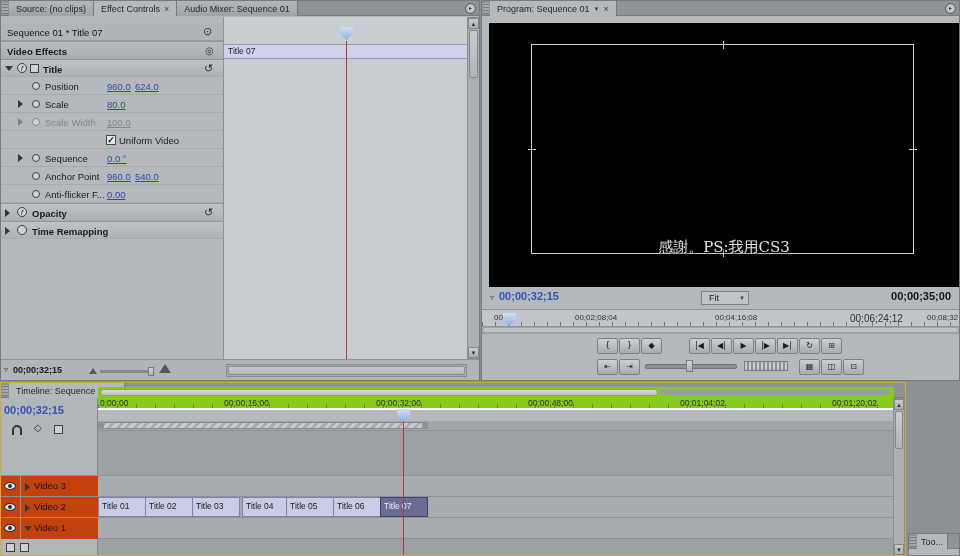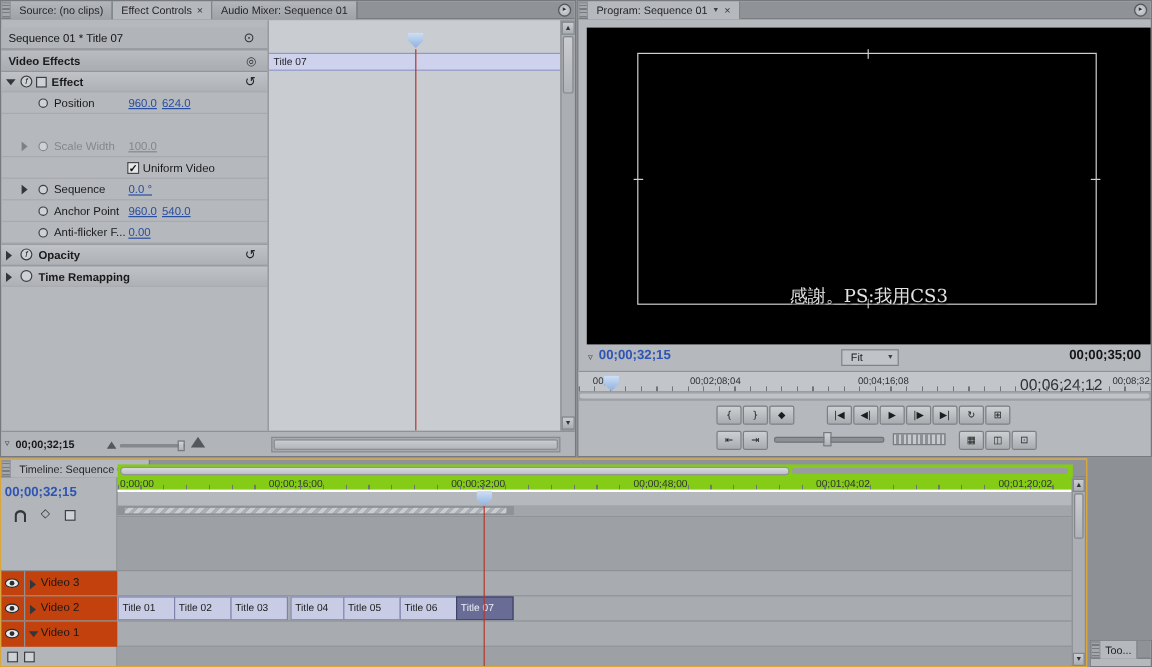--- a/index.html
+++ b/index.html
@@ -79,31 +79,37 @@
 
     <div class="ecrow" style="top:40px;background:linear-gradient(#b9bcc0,#aaadb1);border-top:1px solid #93979b">
       <span class="lbl" style="left:6px;font-weight:bold">Video Effects</span>
       <span class="abs" style="left:204px;top:3px;font-size:10px;color:#2c3034">◎</span>
     </div>
 
     <div class="ecrow grouprow" style="top:58px">
       <div class="tri-d" style="left:4px;top:6px"></div>
       <div class="fxc" style="left:16px">f</div>
       <div class="miniicon" style="left:29px;top:4px"></div>
-      <span class="lbl" style="left:42px">Effect</span>
+      <span class="lbl" style="left:42px">Title</span>
       <span class="reset">↺</span>
     </div>
 
     <div class="ecrow" style="top:76px">
       <div class="sw"></div>
       <span class="lbl" style="left:44px">Position</span>
       <span class="val" style="left:106px">960.0</span>
       <span class="val" style="left:134px">624.0</span>
     </div>
 
+    <div class="ecrow" style="top:94px">
+      <div class="tri-r" style="left:17px;top:5px"></div>
+      <div class="sw"></div>
+      <span class="lbl" style="left:44px">Scale</span>
+      <span class="val" style="left:106px">80.0</span>
+    </div>
 
     <div class="ecrow" style="top:112px">
       <div class="tri-r" style="left:17px;top:5px;border-left-color:#7d8185"></div>
       <div class="sw" style="border-color:#84888c"></div>
       <span class="lbl dim" style="left:44px">Scale Width</span>
       <span class="val dim" style="left:106px">100.0</span>
     </div>
 
     <div class="ecrow" style="top:130px">
       <div class="cb">✓</div>
@@ -199,21 +205,21 @@
     <div class="abs" style="left:219px;top:290px;width:48px;height:14px;background:#c0c3c7;border:1px solid #7f8387;font-size:9px;color:#1c1c1c">
       <span class="abs" style="left:7px;top:1px">Fit</span>
       <span class="dd abs" style="right:3px;top:3px">▼</span>
     </div>
     <span class="blktc" style="right:8px;top:289px">00;00;35;00</span>
 
     <div class="abs" style="left:0;top:308px;width:477px;height:18px;background:#c2c5c9;border-top:1px solid #8f9398;border-bottom:1px solid #8f9398">
       <span class="rlbl" style="left:12px;top:3px;font-size:8px">00;00</span>
       <span class="rlbl" style="left:93px;top:3px;font-size:8px">00;02;08;04</span>
       <span class="rlbl" style="left:233px;top:3px;font-size:8px">00;04;16;08</span>
-      <span class="rlbl" style="left:368px;top:3px;font-size:13px">00;06;24;12</span>
+      <span class="rlbl" style="left:368px;top:3px;font-size:10px">00;06;24;12</span>
       <span class="rlbl" style="left:445px;top:3px;font-size:8px">00;08;32;16</span>
       <div class="ticks" style="background:repeating-linear-gradient(90deg,#71757a 0,#71757a 1px,transparent 1px,transparent 13px)"></div>
       <div class="cti" style="left:21px;top:3px"></div>
     </div>
     <div class="abs" style="left:0;top:326px;width:477px;height:7px;background:#9da1a5">
       <div class="abs" style="left:1px;top:1px;right:1px;height:4px;background:#bfc2c6;border-radius:2px"></div>
     </div>
 
     <div class="tbtn" style="left:115px;top:337px">{</div>
     <div class="tbtn" style="left:137px;top:337px">}</div>

